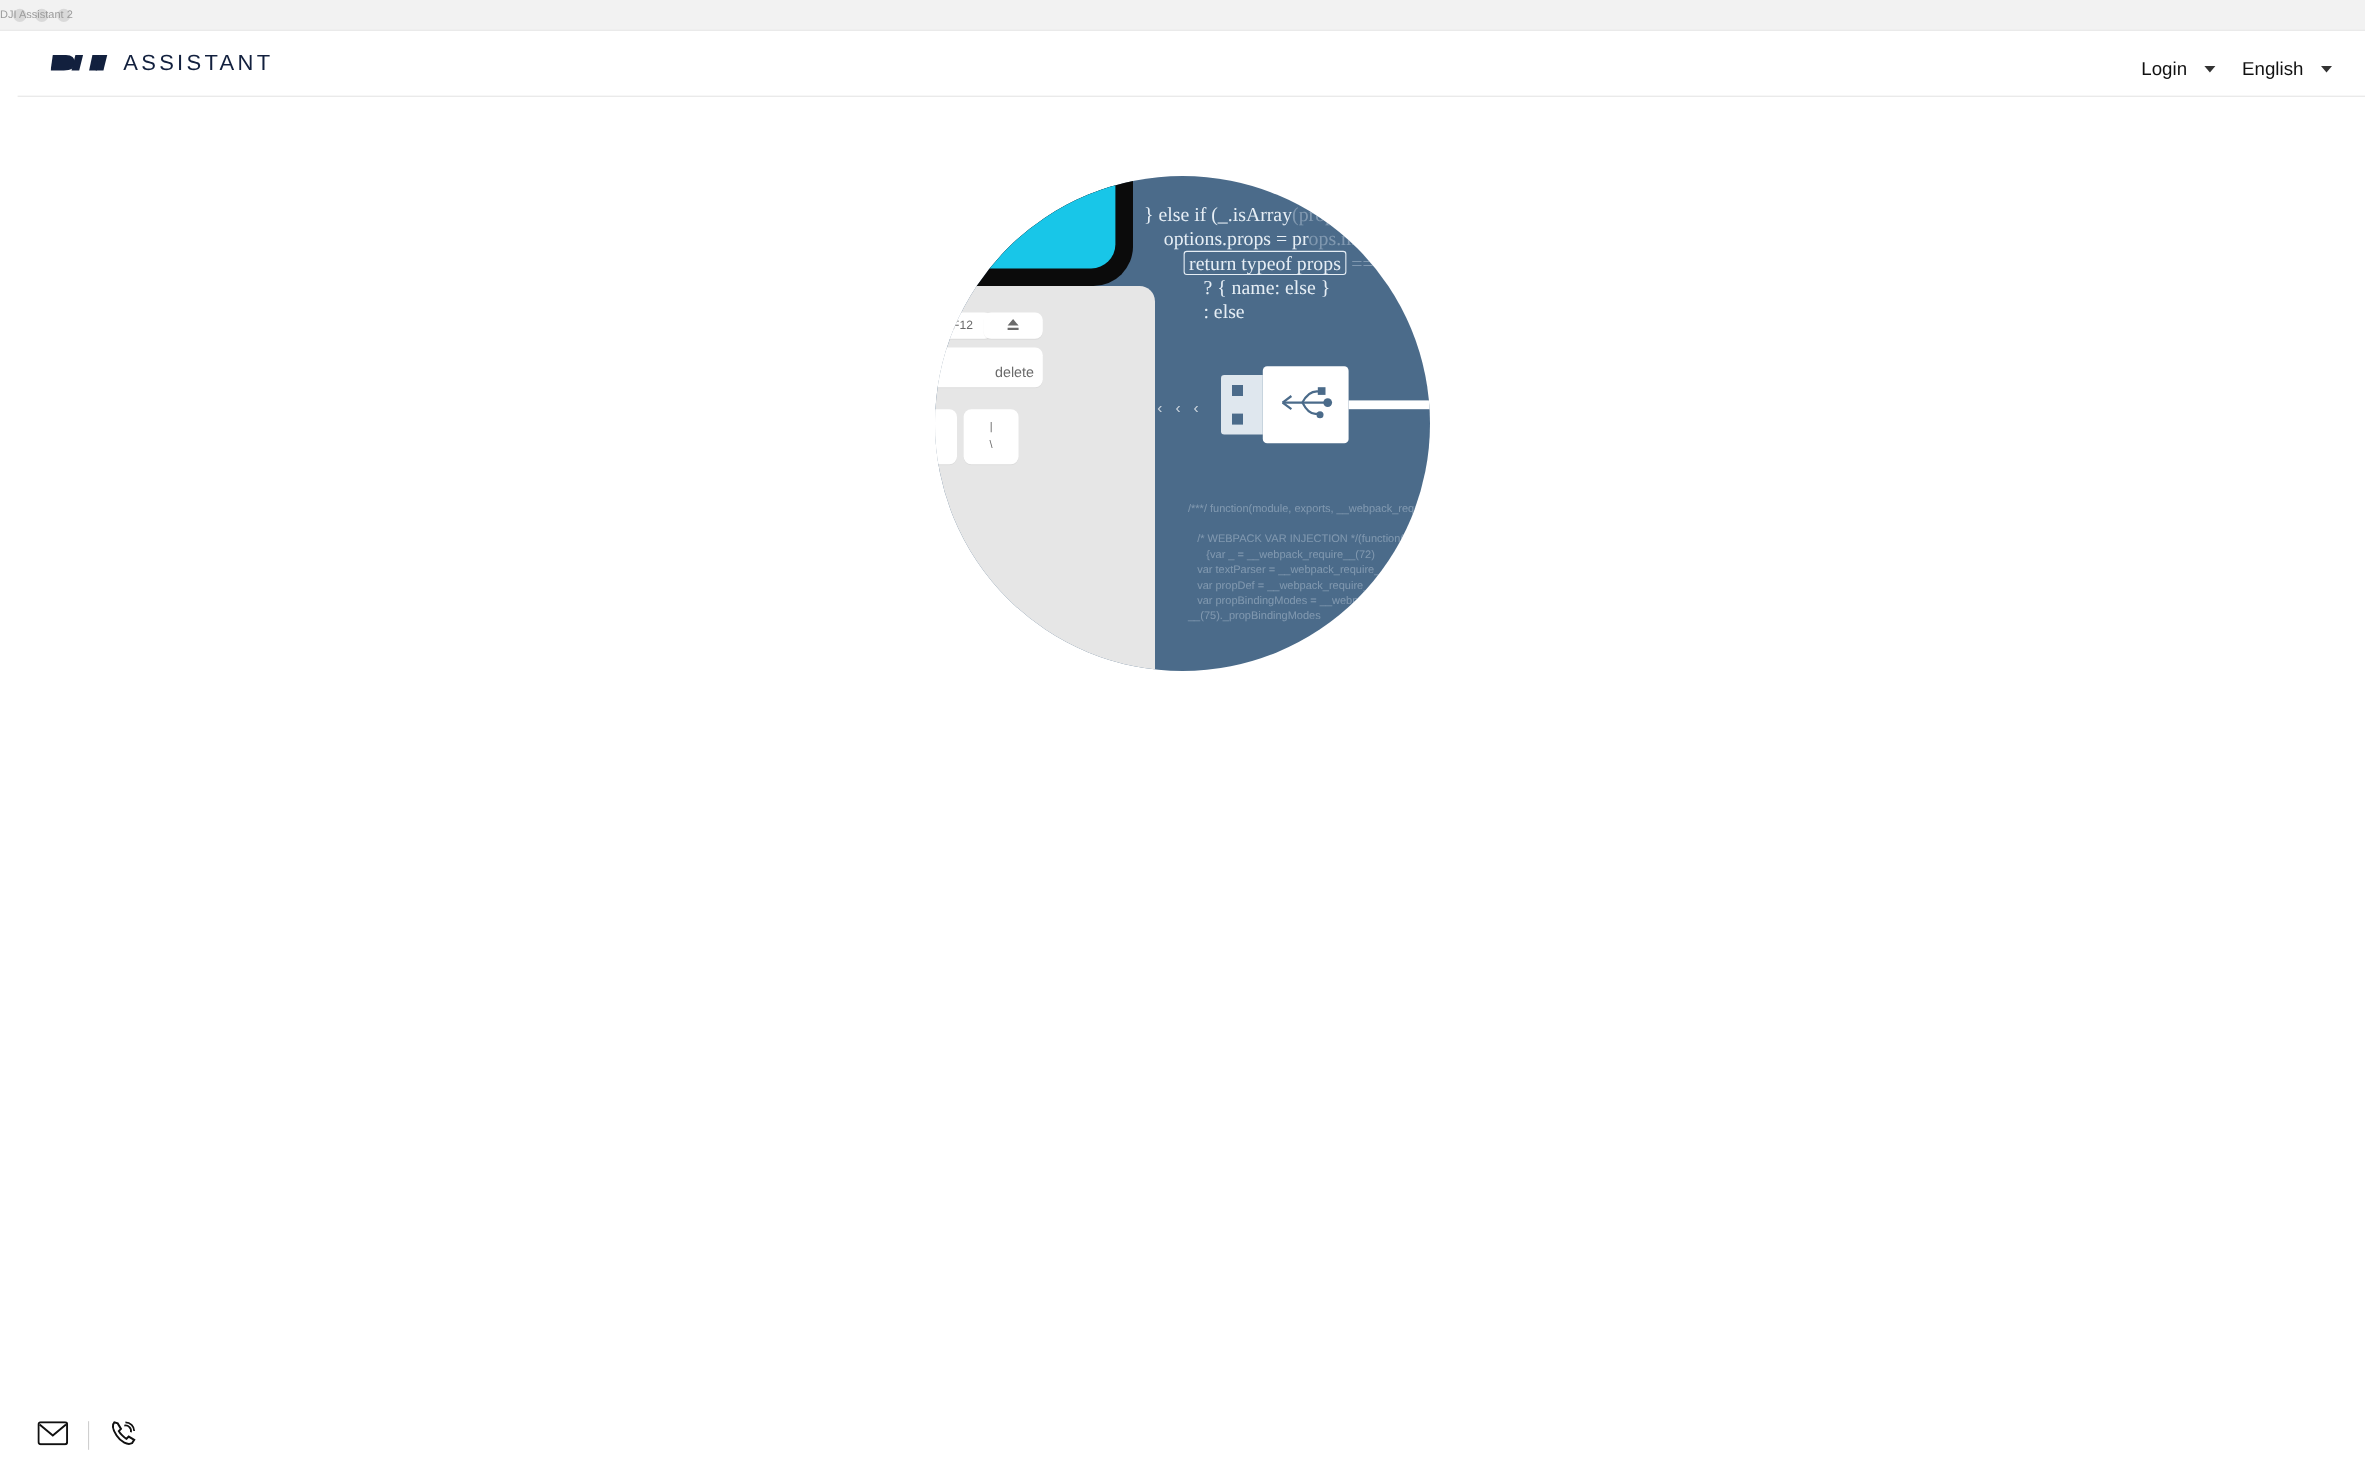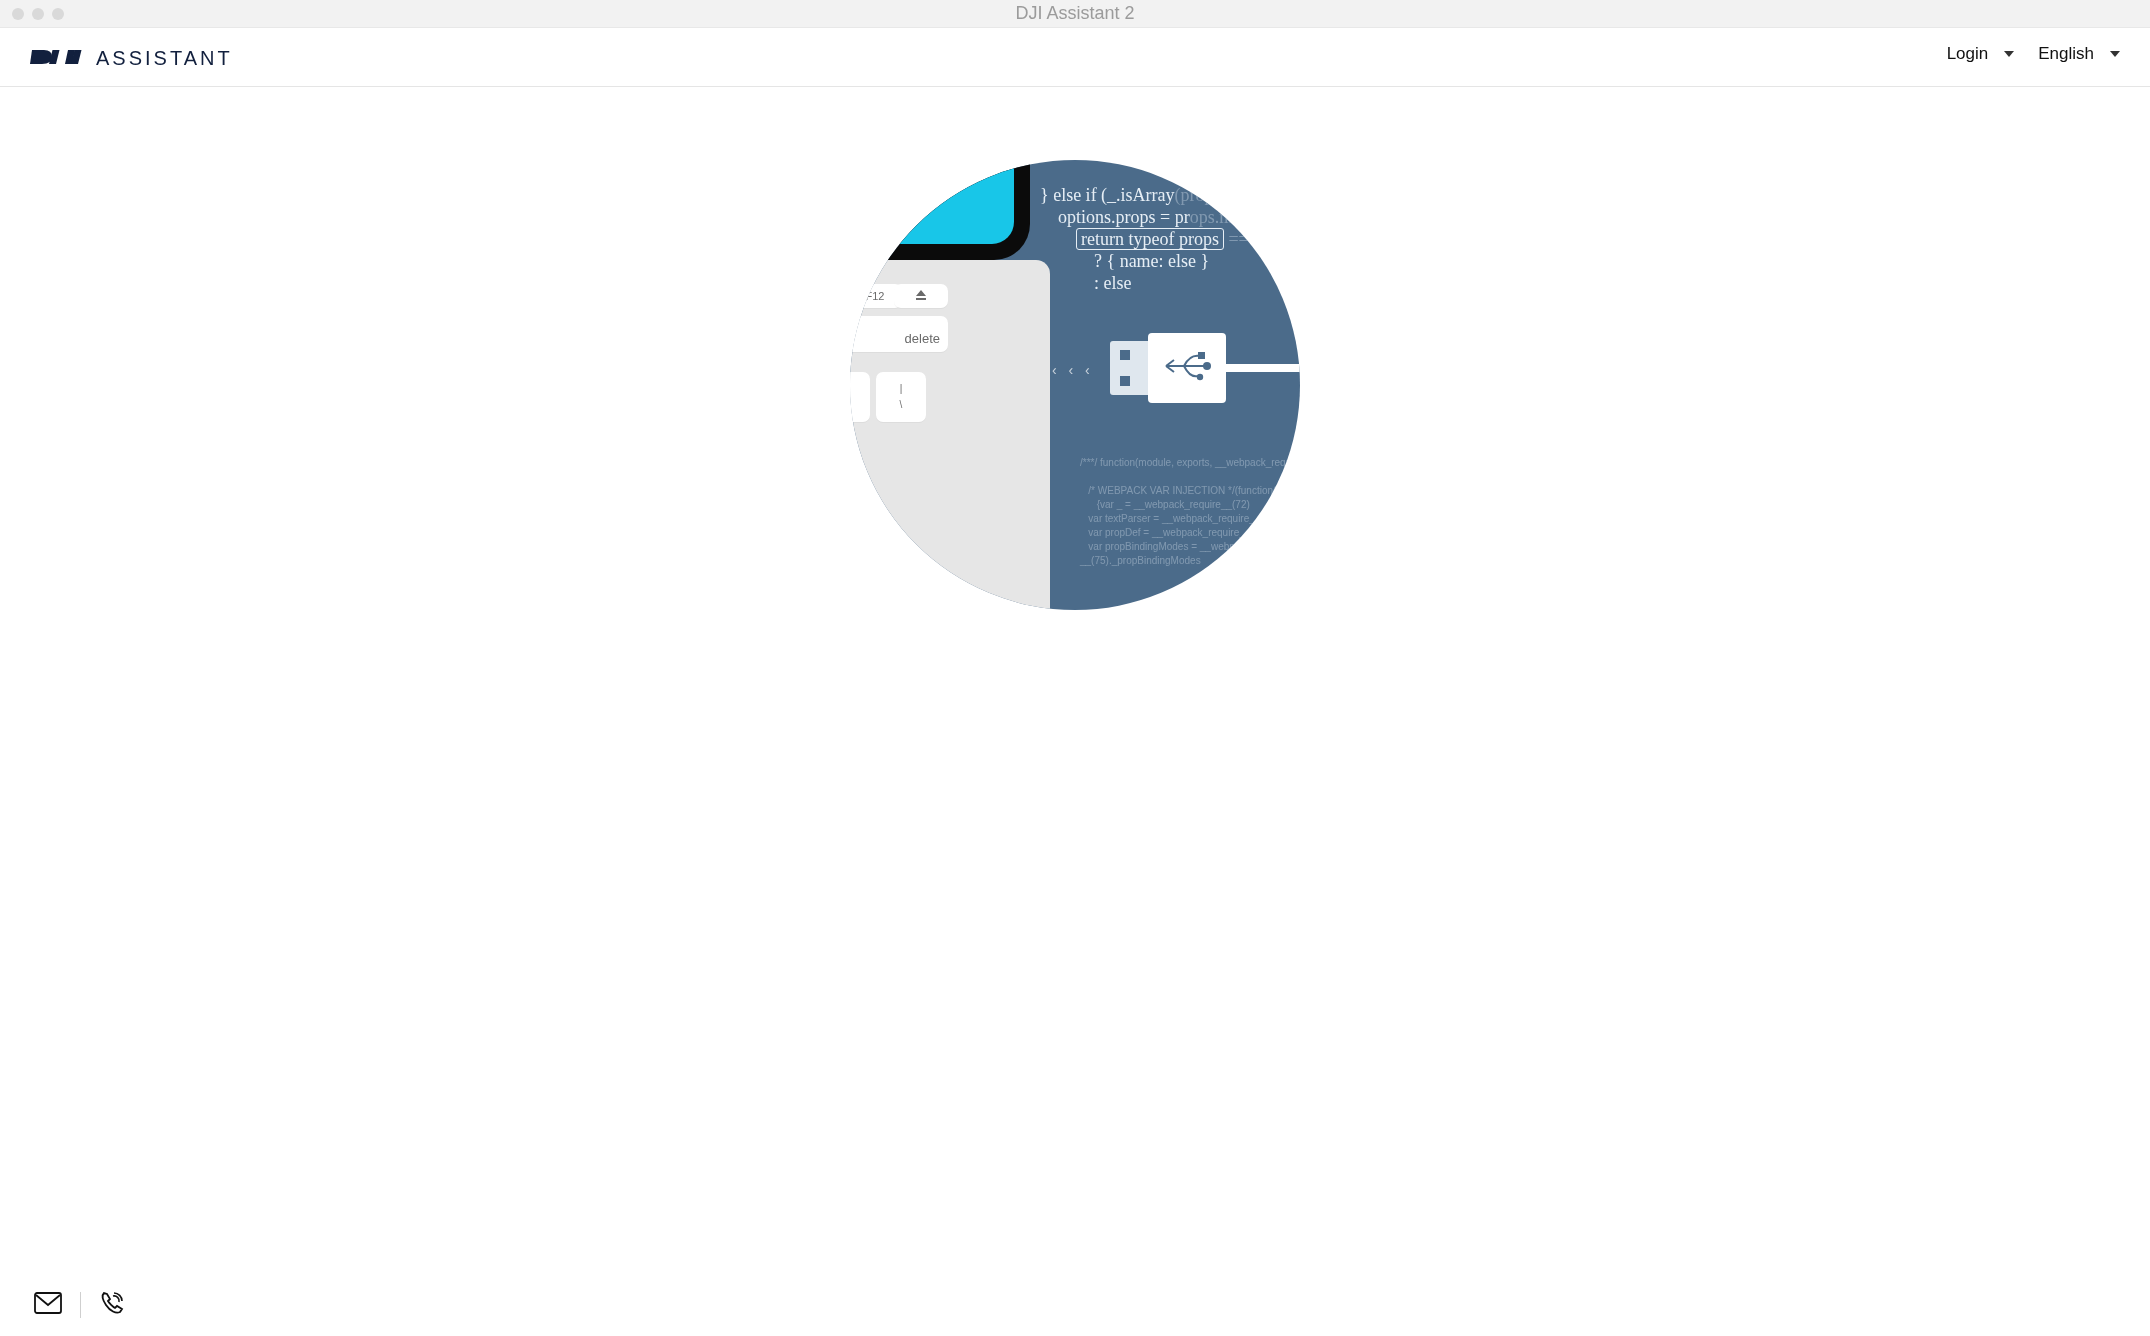--- a/index.html
+++ b/index.html
@@ -26,33 +26,33 @@
       padding-left: 12px;
     }
     .traffic-lights span {
       width: 12px; height: 12px; border-radius: 50%;
       background: #d9d9d9;
       display: inline-block;
     }
     .titlebar-title {
       position: absolute;
       left: 0; right: 0;
-      text-align: center;
       color: #9b9b9b;
-      font-size: 18px;
+      font-size: 10px;
       pointer-events: none;
     }
 
     
     .header {
       display: flex;
-      align-items: flex-start;
+      align-items: flex-end;
       justify-content: space-between;
       padding: 16px 30px 14px 30px;
       border-bottom: 1px solid #e5e5e5;
+      margin-left: 16px;
     }
     .brand {
       display: flex;
       align-items: center;
       gap: 10px;
       color: #12203e;
       letter-spacing: 3px;
       font-weight: 500;
     }
     .brand-text { font-size: 20px; }

